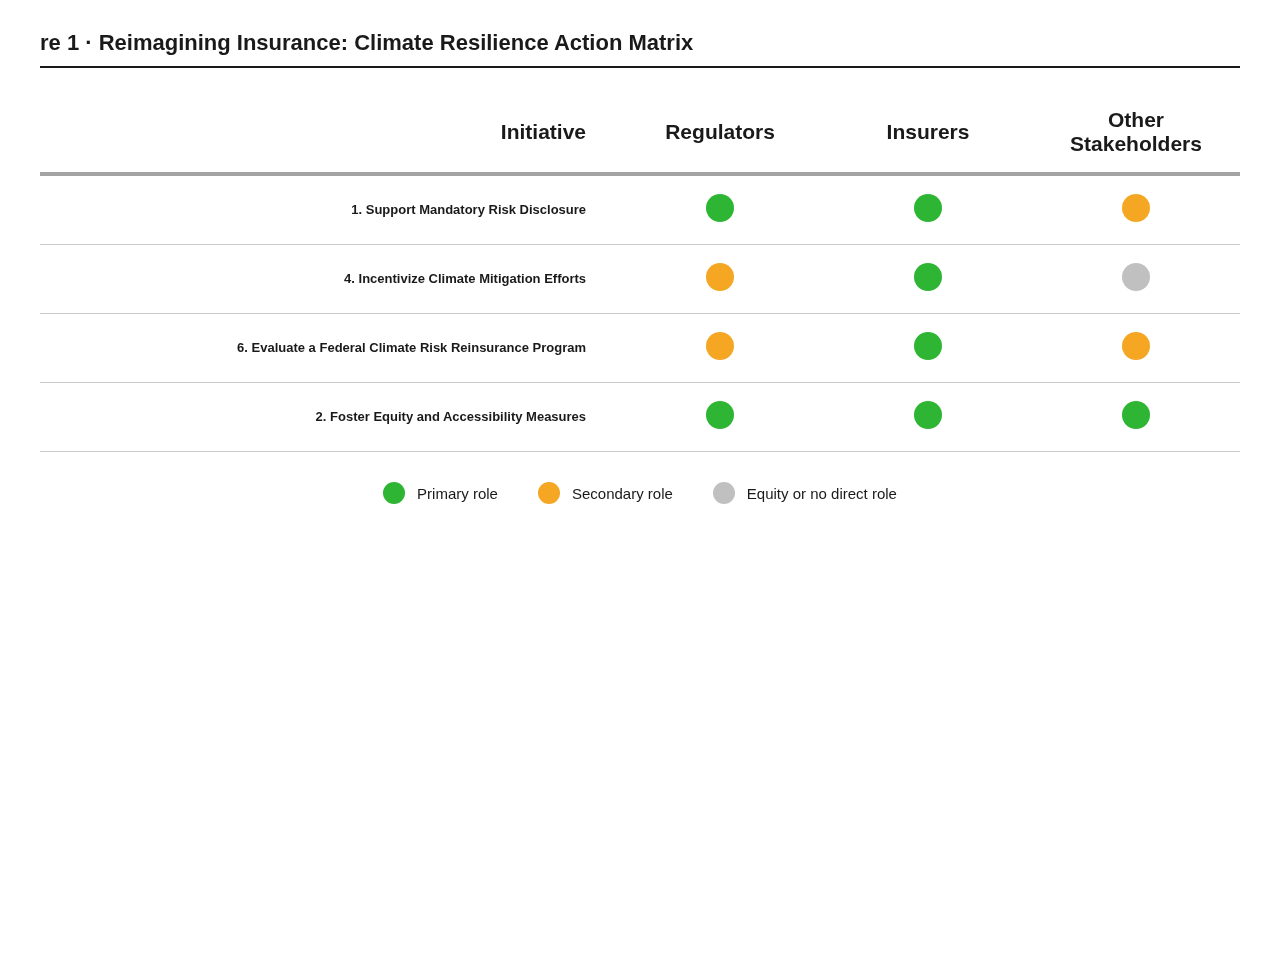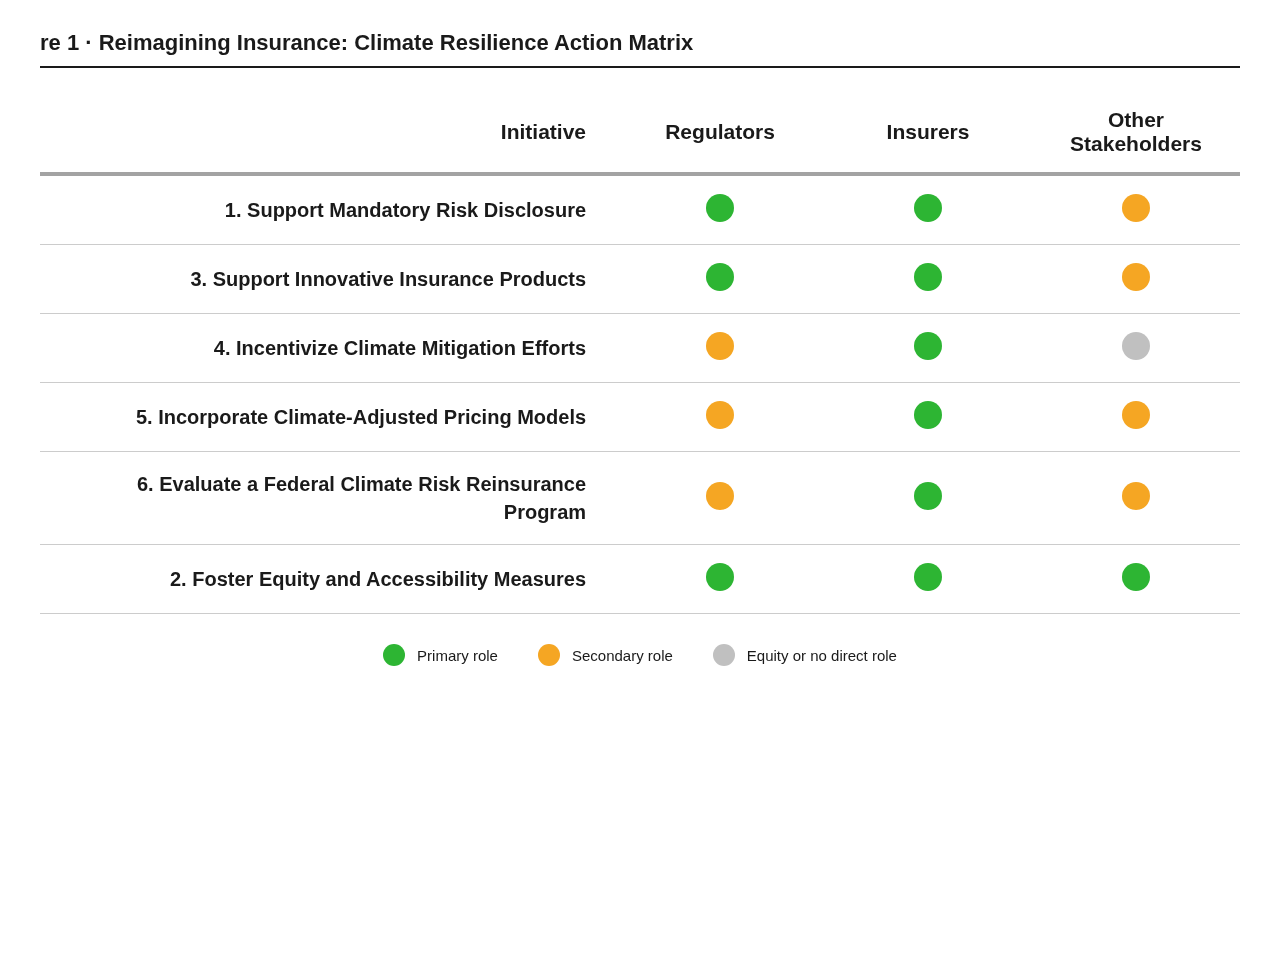--- a/index.html
+++ b/index.html
@@ -42,21 +42,21 @@
       border-bottom: 1px solid #cccccc;
     }
     .matrix-table tbody tr td {
       padding: 18px 20px;
       text-align: center;
       vertical-align: middle;
     }
     .matrix-table tbody tr td.initiative-name {
       text-align: right;
       padding-right: 30px;
-      font-size: 20px;
+      font-size: 13px;
       font-weight: 600;
       line-height: 1.4;
     }
     .dot {
       display: inline-block;
       width: 28px;
       height: 28px;
       border-radius: 50%;
     }
     .dot-green { background-color: #2db533; }
@@ -99,36 +99,24 @@
     </tr>
   </thead>
   <tbody id="table-body">
   <tr>
         <td class="initiative-name">1. Support Mandatory Risk Disclosure</td>
         <td><span class="dot dot-green"></span></td>
         <td><span class="dot dot-green"></span></td>
         <td><span class="dot dot-orange"></span></td>
       </tr>
       <tr>
-        <td class="initiative-name">3. Support Innovative Insurance Products</td>
-        <td><span class="dot dot-green"></span></td>
-        <td><span class="dot dot-green"></span></td>
-        <td><span class="dot dot-orange"></span></td>
-      </tr>
-      <tr>
         <td class="initiative-name">4. Incentivize Climate Mitigation Efforts</td>
         <td><span class="dot dot-orange"></span></td>
         <td><span class="dot dot-green"></span></td>
         <td><span class="dot dot-gray"></span></td>
-      </tr>
-      <tr>
-        <td class="initiative-name">5. Incorporate Climate-Adjusted Pricing Models</td>
-        <td><span class="dot dot-orange"></span></td>
-        <td><span class="dot dot-green"></span></td>
-        <td><span class="dot dot-orange"></span></td>
       </tr>
       <tr>
         <td class="initiative-name">6. Evaluate a Federal Climate Risk Reinsurance Program</td>
         <td><span class="dot dot-orange"></span></td>
         <td><span class="dot dot-green"></span></td>
         <td><span class="dot dot-orange"></span></td>
       </tr>
       <tr>
         <td class="initiative-name">2. Foster Equity and Accessibility Measures</td>
         <td><span class="dot dot-green"></span></td>

